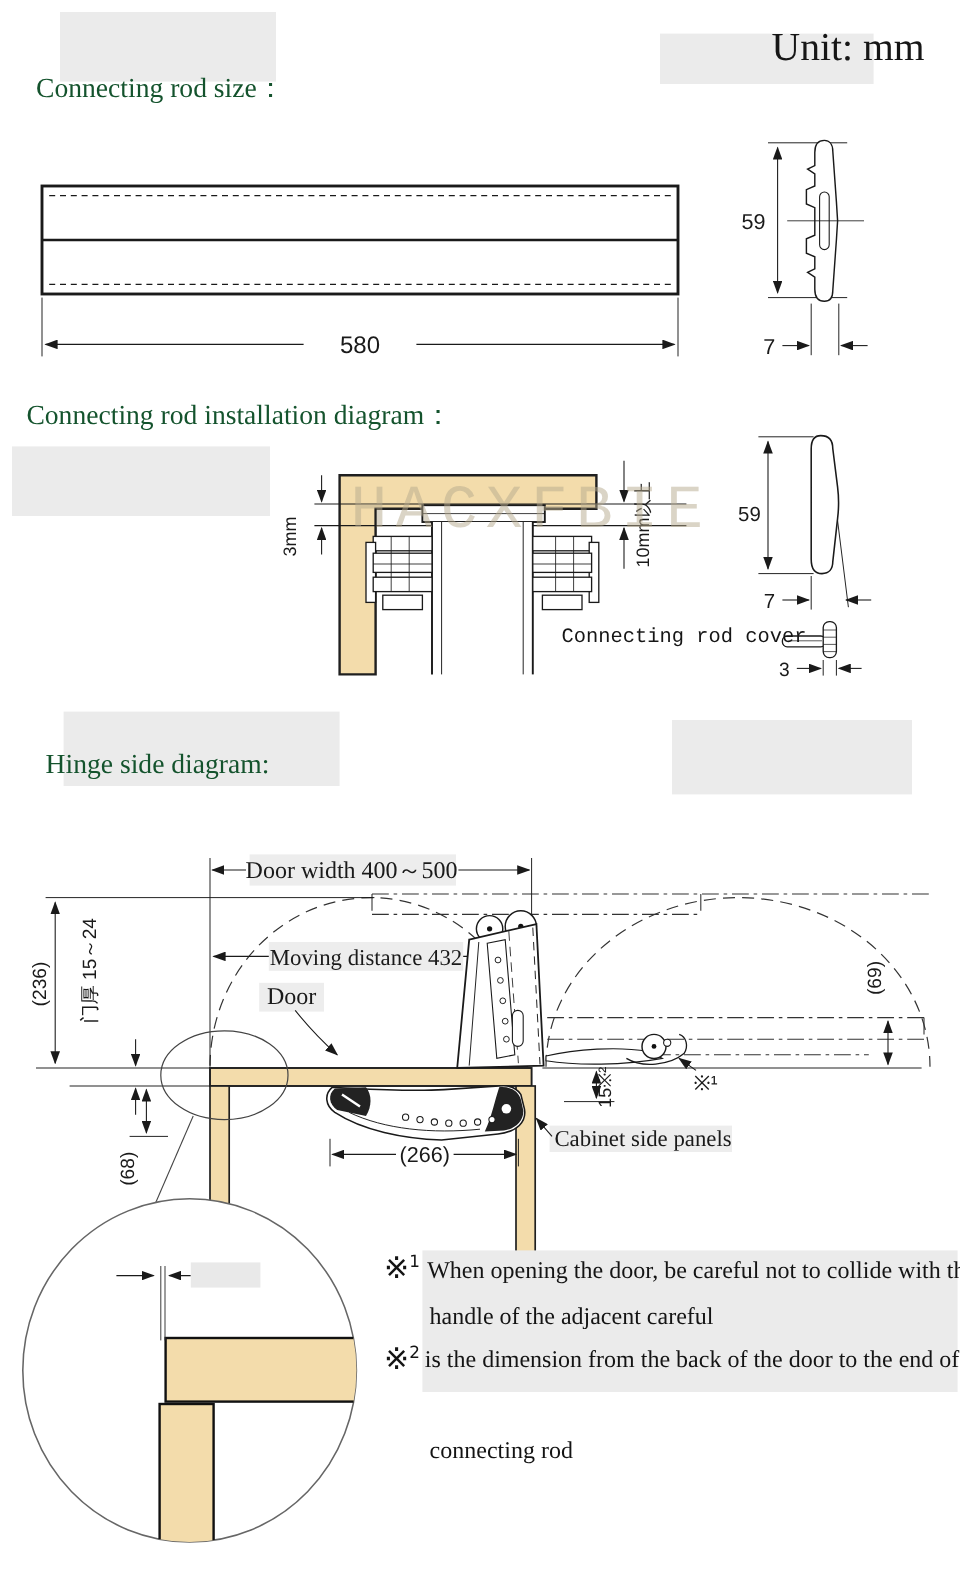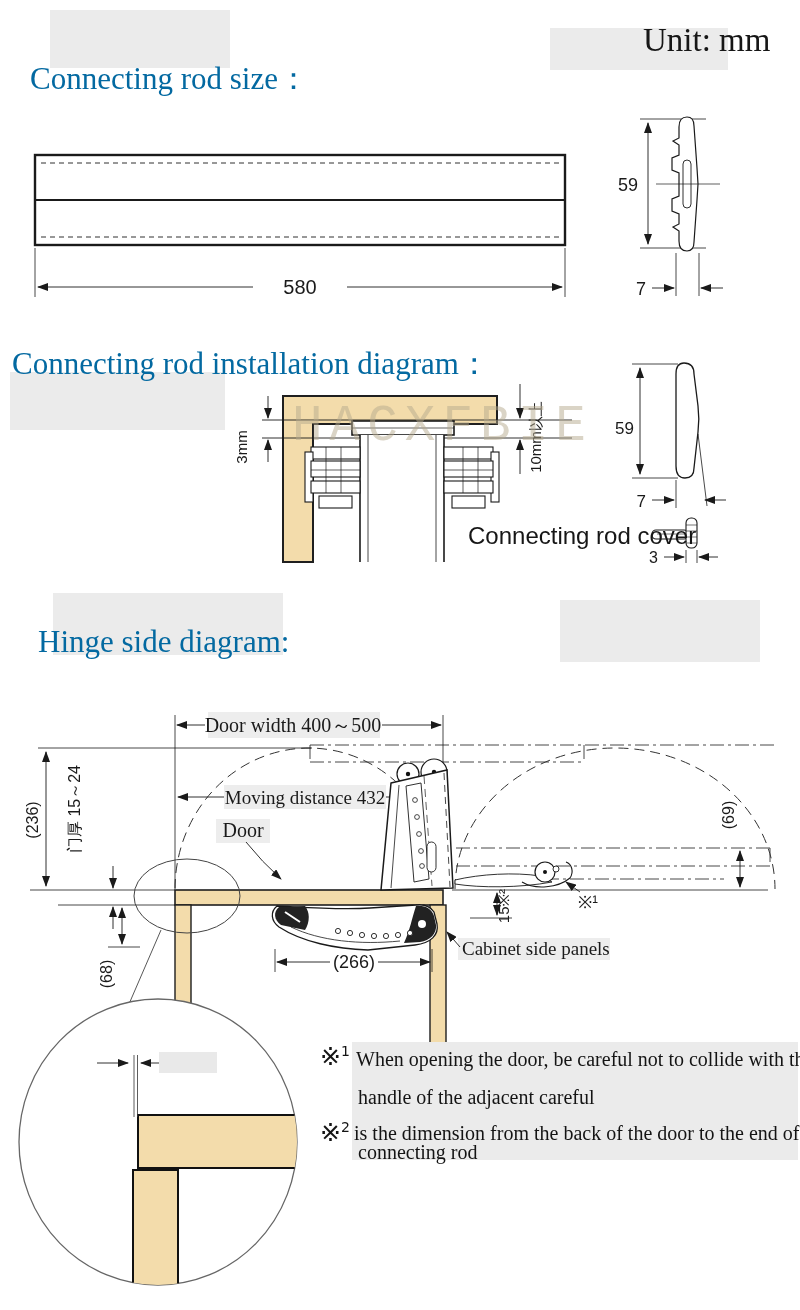--- a/index.html
+++ b/index.html
@@ -1,22 +1,22 @@
 <!DOCTYPE html>
 <html><head>
 <meta charset="utf-8">
 <style>
   html,body{margin:0;padding:0;background:#fff;}
   #page{position:relative;width:800px;height:1310px;background:#fff;overflow:hidden;
         font-family:"Liberation Serif",serif;color:#1a1a1a;}
   .abs{position:absolute;}
   .gray{position:absolute;background:#ebebeb;}
-  .heading{position:absolute;font-family:"Liberation Serif",serif;font-size:31px;color:#0369a1;white-space:nowrap;}
+  .heading{position:absolute;font-family:"Liberation Serif",serif;font-size:23px;color:#14532d;white-space:nowrap;}
   .unit{position:absolute;font-family:"Liberation Serif",serif;font-size:33px;color:#161616;}
-  .label-serif{position:absolute;font-family:Liberation Sans, sans-serif;font-size:24px;color:#161616;white-space:nowrap;}
+  .label-serif{position:absolute;font-family:Liberation Mono, monospace;font-size:17px;color:#161616;white-space:nowrap;}
   .watermark{position:absolute;font-family:Liberation Mono, monospace;font-size:51px;letter-spacing:7px;
              color:rgba(182,170,142,.5);white-space:nowrap;pointer-events:none;}
   svg{position:absolute;left:0;overflow:visible;}
   svg text{fill:#1a1a1a;font-family:"Liberation Sans",sans-serif;}
   .tserif{font-family:"Liberation Serif",serif !important;}
   .note-line{position:absolute;font-size:20px;font-family:"Liberation Serif",serif;color:#141414;white-space:nowrap;}
   .note-mark{position:absolute;font-size:25px;font-family:"DejaVu Sans",sans-serif;color:#141414;}
   .note-mark sup{font-size:14px;}
   .ln{stroke:#1a1a1a;}
 </style>
@@ -26,21 +26,21 @@
 <div id="page">
 
   <div class="gray" style="left:50px;top:10px;width:180px;height:58px;"></div>
   <div class="gray" style="left:550px;top:28px;width:178px;height:42px;"></div>
   <div class="gray" style="left:10px;top:372px;width:215px;height:58px;"></div>
   <div class="gray" style="left:53px;top:593px;width:230px;height:62px;"></div>
   <div class="gray" style="left:560px;top:600px;width:200px;height:62px;"></div>
 
   <div class="unit" style="left:643px;top:22px;">Unit: mm</div>
   <div class="heading" style="left:30px;top:58px;">Connecting rod size：</div>
-  <div class="heading" style="left:12px;top:330px;margin-top:13px;">Connecting rod installation diagram：</div>
+  <div class="heading" style="left:22px;top:330px;">Connecting rod installation diagram：</div>
   <div class="heading" style="left:38px;top:624px;">Hinge side diagram:</div>
 
   <svg class="abs" style="top:95px;" width="800" height="215" viewBox="0 95 800 215">
     <defs>
       <marker id="m1e" markerWidth="11" markerHeight="8" refX="10" refY="4" orient="auto" markerUnits="userSpaceOnUse">
           <path d="M0,0 L11,4 L0,8 Z" fill="#1a1a1a"></path>
         </marker>
       <marker id="m1s" markerWidth="11" markerHeight="8" refX="10" refY="4" orient="auto-start-reverse" markerUnits="userSpaceOnUse">
           <path d="M0,0 L11,4 L0,8 Z" fill="#1a1a1a"></path>
         </marker>
@@ -304,15 +304,15 @@
     </g>
     <rect x="159" y="1052" width="58" height="21" fill="#e9e9e9"></rect>
   </svg>
 
   <div class="gray" style="left:352px;top:1042px;width:446px;height:118px;"></div>
   <div class="note-mark" style="left:320px;top:1042px;"><span>※</span><sup>1</sup></div>
   <div class="note-line" style="left:356px;top:1048px;">When opening the door, be careful not to collide with the</div>
   <div class="note-line" style="left:358px;top:1086px;">handle of the adjacent careful</div>
   <div class="note-mark" style="left:320px;top:1118px;"><span>※</span><sup>2</sup></div>
   <div class="note-line" style="left:354px;top:1122px;">is the dimension from the back of the door to the end of the</div>
-  <div class="note-line" style="left:358px;top:1141px;text-align:right;">connecting rod</div>
+  <div class="note-line" style="left:358px;top:1198px;text-align:right;">connecting rod</div>
 
 </div>
 
 </body></html>

